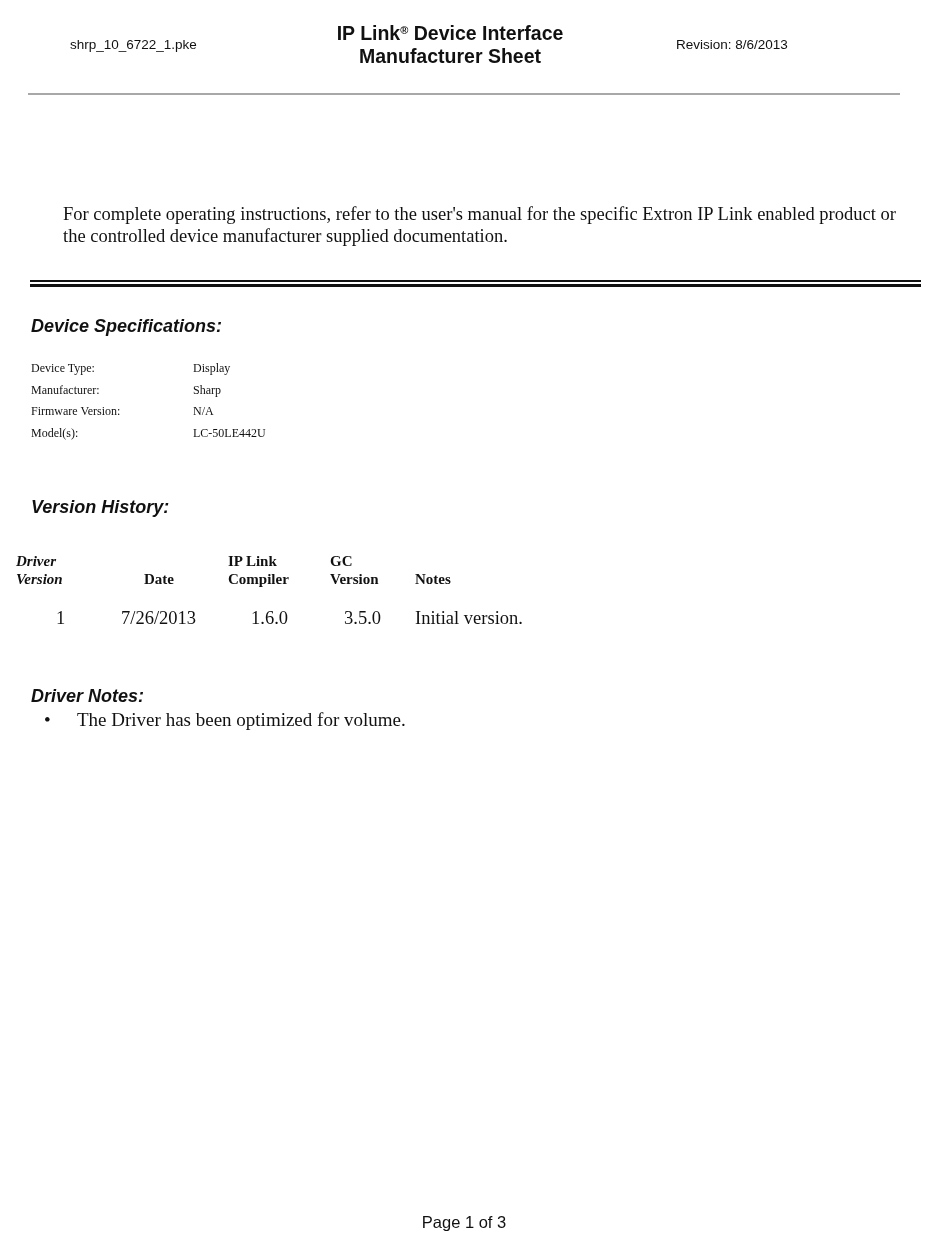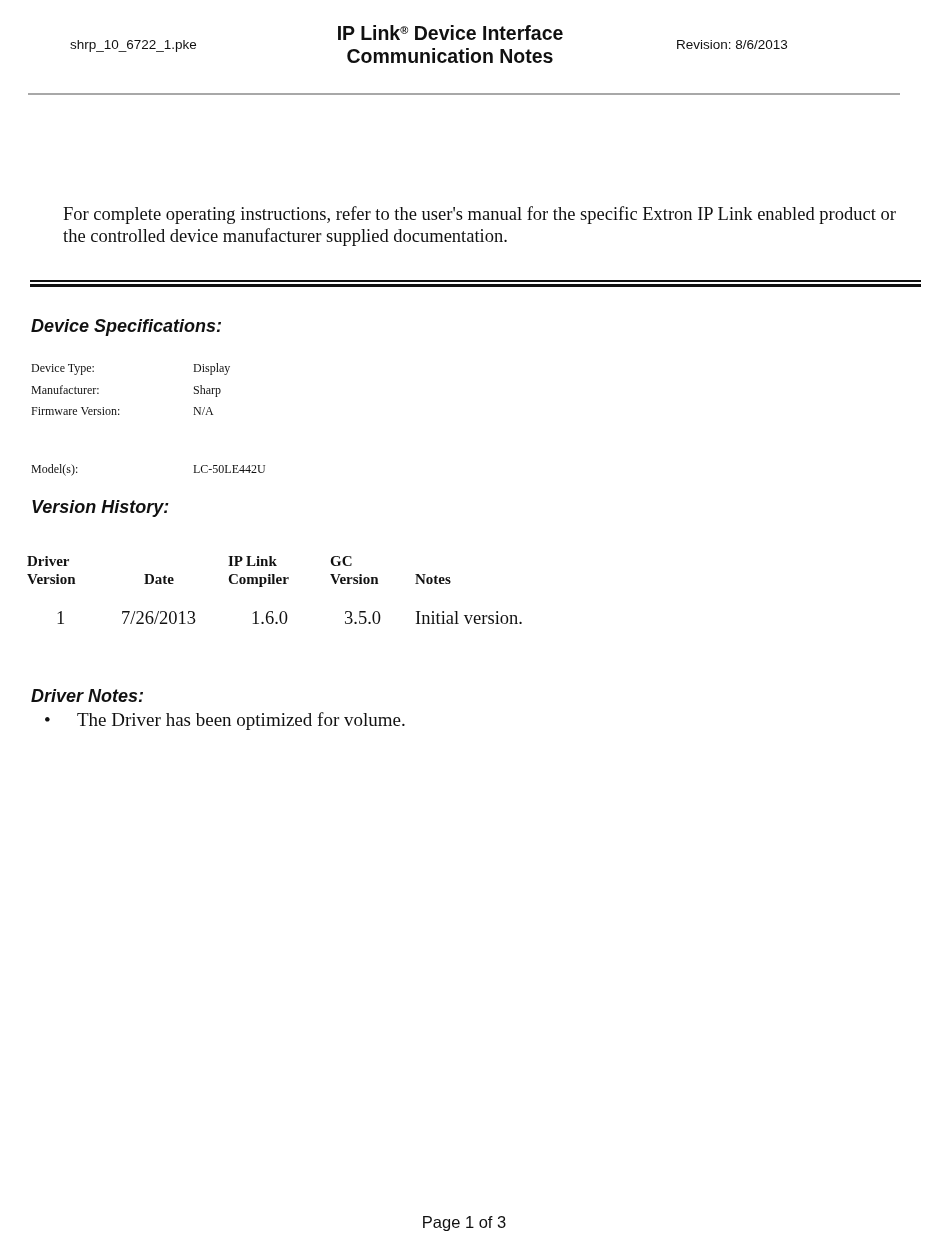--- a/index.html
+++ b/index.html
@@ -38,21 +38,21 @@
     .bullet-dot { display: inline-block; width: 33px; }
 
     .footer { left: 0; width: 928px; top: 1213px; text-align: center; font-size: 16.5px; }
   </style>
 </head>
 <body>
 
 <div class="abs sans hdr-left">shrp_10_6722_1.pke</div>
 <div class="abs sans hdr-title">
   <span>IP Link</span><sup>®</sup><span> Device Interface</span><br>
-  <span>Communication Notes</span>
+  <span>Manufacturer Sheet</span>
 </div>
 <div class="abs sans hdr-right">Revision: 8/6/2013</div>
 
 <div class="abs rule-gray"></div>
 
 <div class="abs serif intro intro1">
 </div>
 <div class="abs serif intro intro2">
   <div>For complete operating instructions, refer to the user's manual for the specific Extron IP Link enabled product or</div>
   <div>the controlled device manufacturer supplied documentation.</div>
@@ -65,27 +65,27 @@
 
 <div class="abs serif spec-row" style="top:358px;">
   <span class="spec-label">Device Type:</span><span class="spec-val">Display</span>
 </div>
 <div class="abs serif spec-row" style="top:380px;">
   <span class="spec-label">Manufacturer:</span><span class="spec-val">Sharp</span>
 </div>
 <div class="abs serif spec-row" style="top:401px;">
   <span class="spec-label">Firmware Version:</span><span class="spec-val">N/A</span>
 </div>
-<div class="abs serif spec-row" style="top:423px;margin-top:36px;">
+<div class="abs serif spec-row" style="top:423px;">
   <span class="spec-label">Model(s):</span><span class="spec-val">LC-50LE442U</span>
 </div>
 
 <div class="abs sans section-title st-history">Version History:</div>
 
-<div class="abs serif th" style="left:27px;">
+<div class="abs serif th" style="left:16px;font-style:italic;">
   <div>Driver</div>
   <div>Version</div>
 </div>
 <div class="abs serif th" style="left:144px;">
   <div style="height:17.5px;"></div>
   <div>Date</div>
 </div>
 <div class="abs serif th" style="left:228px;">
   <div>IP Link</div>
   <div>Compiler</div>

